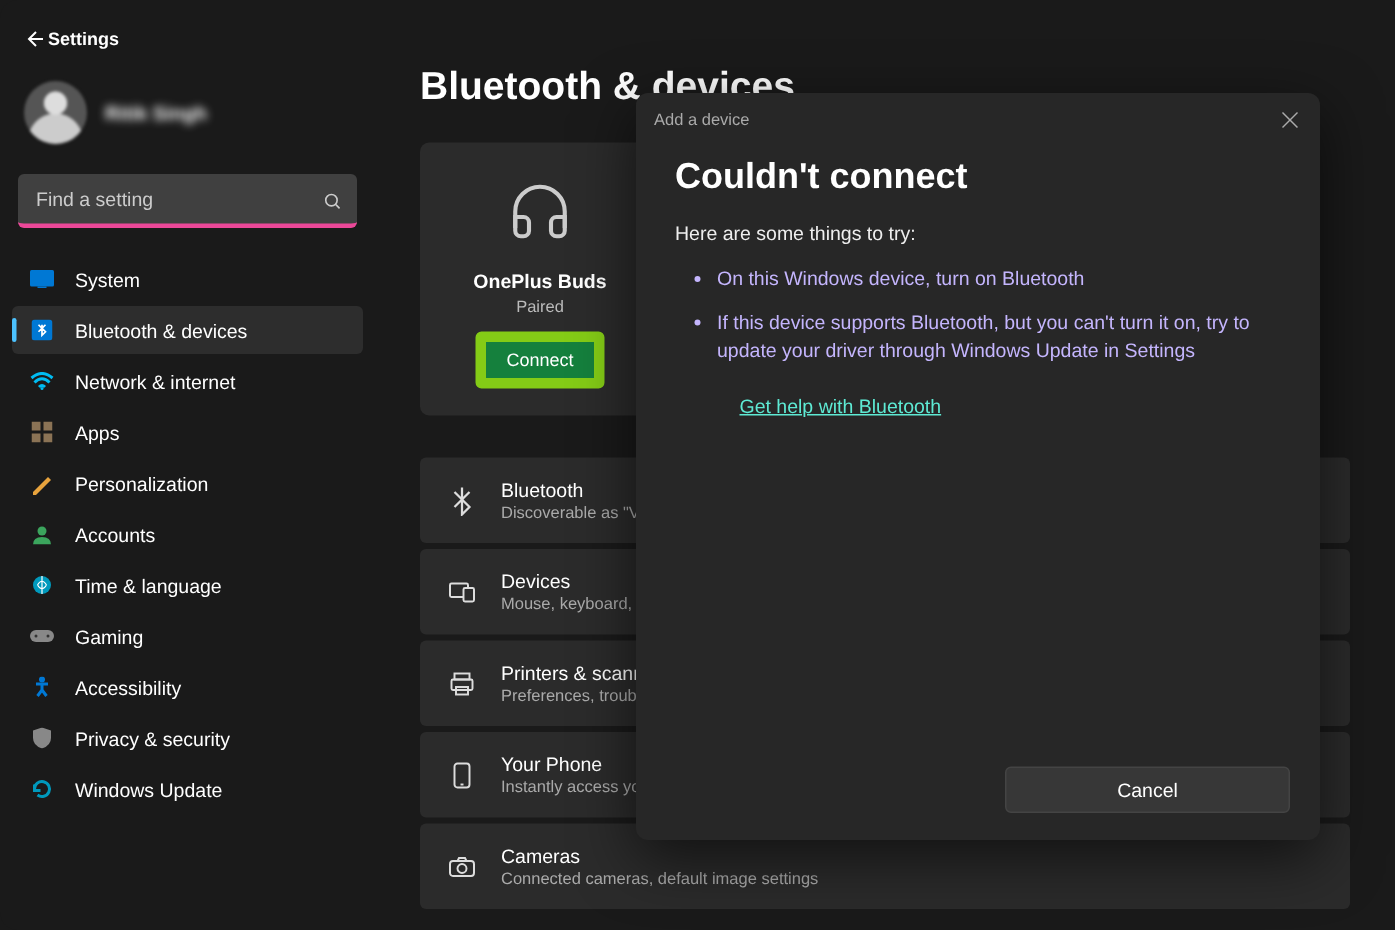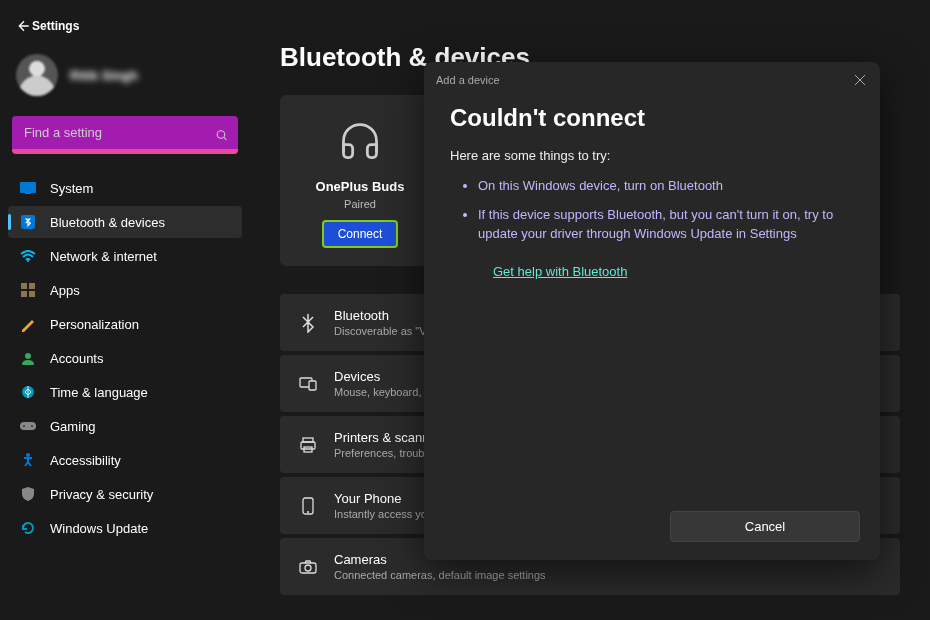--- a/index.html
+++ b/index.html
@@ -9,38 +9,38 @@
     .sidebar { width: 250px; background: #1a1a1a; padding: 14px 8px; display: flex; flex-direction: column; }
     .topbar { display: flex; align-items: center; padding: 4px 8px 12px; }
     .back-btn { color: #fff; cursor: pointer; display: flex; }
     .app-title { font-size: 12px; font-weight: 600; }
     .user-row { display: flex; align-items: center; gap: 12px; padding: 8px; margin-bottom: 12px; }
     .avatar { width: 42px; height: 42px; border-radius: 50%; background: #555; position: relative; overflow: hidden; filter: blur(1px); }
     .avatar::after { content:''; position:absolute; inset:0; background: radial-gradient(circle at 50% 35%, #ddd 0 22%, transparent 23%), radial-gradient(circle at 50% 95%, #ccc 0 40%, transparent 41%); }
     .user-name { font-size: 13px; font-weight: 600; filter: blur(3px); }
     
     .search-wrap { position: relative; margin: 0 4px 18px; }
-    .search-input { width: 100%; background: #a21caf; border: none; border-bottom: 5px solid #ec4899; color: #fff; padding: 9px 34px 9px 12px; font-size: 13px; border-radius: 4px; outline: none; }
+    .search-input { width: 100%; background: #404040; border: none; border-bottom: 3px solid #ec4899; color: #fff; padding: 9px 34px 9px 12px; font-size: 13px; border-radius: 4px; outline: none; }
     .search-input::placeholder { color: #ccc; }
     .search-icon { position: absolute; right: 10px; top: 50%; transform: translateY(-50%); color: #ccc; display: flex; }
     
     .nav { display: flex; flex-direction: column; gap: 2px; }
     .nav-item { display: flex; align-items: center; gap: 14px; padding: 8px 12px; border-radius: 4px; font-size: 13px; cursor: pointer; position: relative; }
     .nav-item.active { background: #2d2d2d; }
     .nav-item.active::before { content: ''; position: absolute; left: 0; top: 8px; bottom: 8px; width: 3px; background: #4cc2ff; border-radius: 2px; }
     .nav-icon { width: 16px; height: 16px; display: flex; align-items: center; justify-content: center; }
     
     .main { flex: 1; padding: 42px 30px 20px; overflow: hidden; position: relative; }
     .page-title { font-size: 26px; font-weight: 600; margin-bottom: 22px; }
     
     .device-card { background: #2b2b2b; border-radius: 6px; padding: 24px 18px 18px; width: 160px; display: flex; flex-direction: column; align-items: center; gap: 10px; margin-bottom: 28px; }
     .device-icon { color: #ccc; margin-bottom: 2px; }
     .device-name { font-size: 13px; font-weight: 600; }
     .device-status { font-size: 11px; color: #bbb; margin-top: -6px; }
-    .connect-btn { background: #1d4ed8; border: 2px solid #84cc16; color: #fff; padding: 5px 14px; font-size: 12px; border-radius: 4px; cursor: pointer; }
+    .connect-btn { background: #15803d; border: 7px solid #84cc16; color: #fff; padding: 5px 14px; font-size: 12px; border-radius: 4px; cursor: pointer; }
     
     .setting-row { background: #2b2b2b; border-radius: 4px; padding: 14px 18px; display: flex; align-items: center; gap: 16px; margin-bottom: 4px; }
     .setting-icon { width: 20px; height: 20px; display: flex; align-items: center; justify-content: center; color: #ddd; }
     .setting-text { display: flex; flex-direction: column; gap: 2px; }
     .setting-title { font-size: 13px; }
     .setting-sub { font-size: 11px; color: #aaa; }
     
     .dialog-overlay { position: absolute; left: 424px; top: 62px; width: 456px; height: 498px; background: #272727; border-radius: 8px; box-shadow: 0 12px 40px rgba(0,0,0,0.6); display: flex; flex-direction: column; }
     .dialog-header { display: flex; justify-content: space-between; align-items: center; padding: 8px 10px 4px 12px; }
     .dialog-header-title { font-size: 11px; color: #aaa; }

